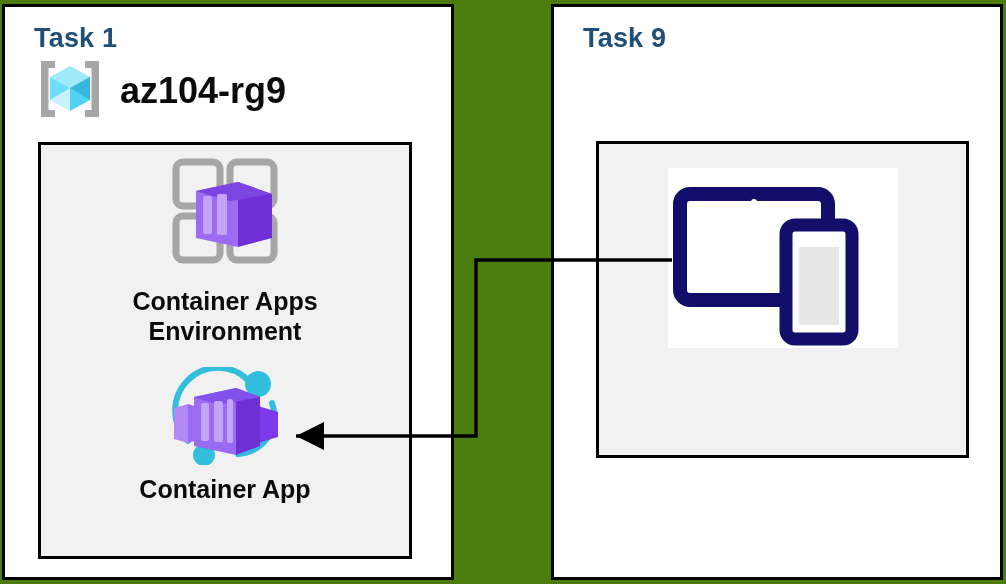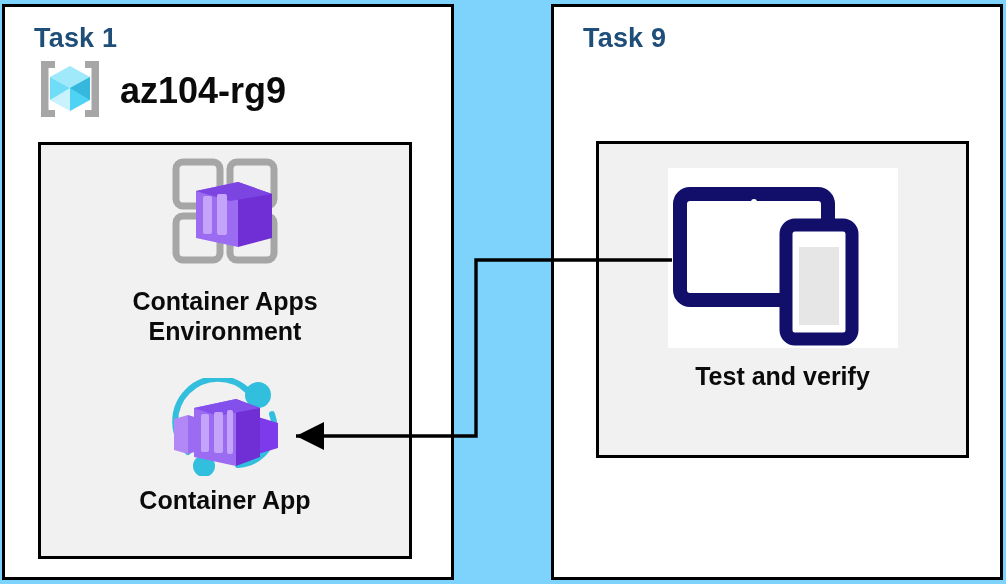--- a/index.html
+++ b/index.html
@@ -7,21 +7,21 @@
     padding: 0;
     background: #ffffff;
   }
   body {
     font-family: "Liberation Sans", sans-serif;
   }
   #canvas {
     position: relative;
     width: 1006px;
     height: 584px;
-    background: #7dd3fc;
+    background: #4d7c0f;
     overflow: hidden;
   }
 
   
   .task-panel {
     position: absolute;
     background: #ffffff;
     border: 3px solid #000000;
     box-sizing: border-box;
   }
@@ -77,21 +77,21 @@
     font-weight: bold;
     color: #0b0b0b;
     text-align: center;
     line-height: 1.18;
     white-space: pre-line;
   }
 
   #cae-node { left: 55px;  top: 155px; width: 340px; }
   #cae-node .node-label { margin-top: 8px; text-align: center; }
 
-  #capp-node { left: 55px; top: 378px; width: 340px; }
+  #capp-node { left: 55px; top: 367px; width: 340px; }
   #capp-node .node-label { margin-top: 6px; }
 
   #testverify-node { left: 620px; top: 168px; width: 325px; }
   #testverify-node .node-label { margin-top: 14px; }
 
   
   #testverify-plate {
     width: 230px;
     height: 180px;
     background: #ffffff;
@@ -206,21 +206,20 @@
 
         <rect x="12" y="26" width="148" height="106" rx="10" fill="#ffffff" stroke="#120F6B" stroke-width="14"></rect>
         <circle cx="86" cy="34" r="3" fill="#ffffff"></circle>
         <rect x="66" y="117" width="40" height="7" rx="3.5" fill="#ffffff"></rect>
 
         <rect x="118" y="57" width="66" height="114" rx="9" fill="#ffffff" stroke="#120F6B" stroke-width="13"></rect>
         <rect x="131" y="79" width="40" height="78" fill="#E6E6E6"></rect>
         <rect x="140" y="66" width="22" height="6" rx="3" fill="#ffffff"></rect>
       </svg>
     </div>
-    <span class="node-label">Test and verify</span>
   </div>
 
   <svg id="connector" viewBox="0 0 1006 584">
     <defs>
       <marker id="arrow-head" viewBox="0 0 12 12" refX="11" refY="6" markerWidth="9" markerHeight="9" orient="auto-start-reverse">
         <path d="M 11 6 L 0 0.5 L 0 11.5 Z" fill="#000000"></path>
       </marker>
     </defs>
 
     <path d="M 672 260 L 476 260 L 476 436 L 296 436" fill="none" stroke="#000000" stroke-width="3.4" marker-end="url(#arrow-head)"></path>

